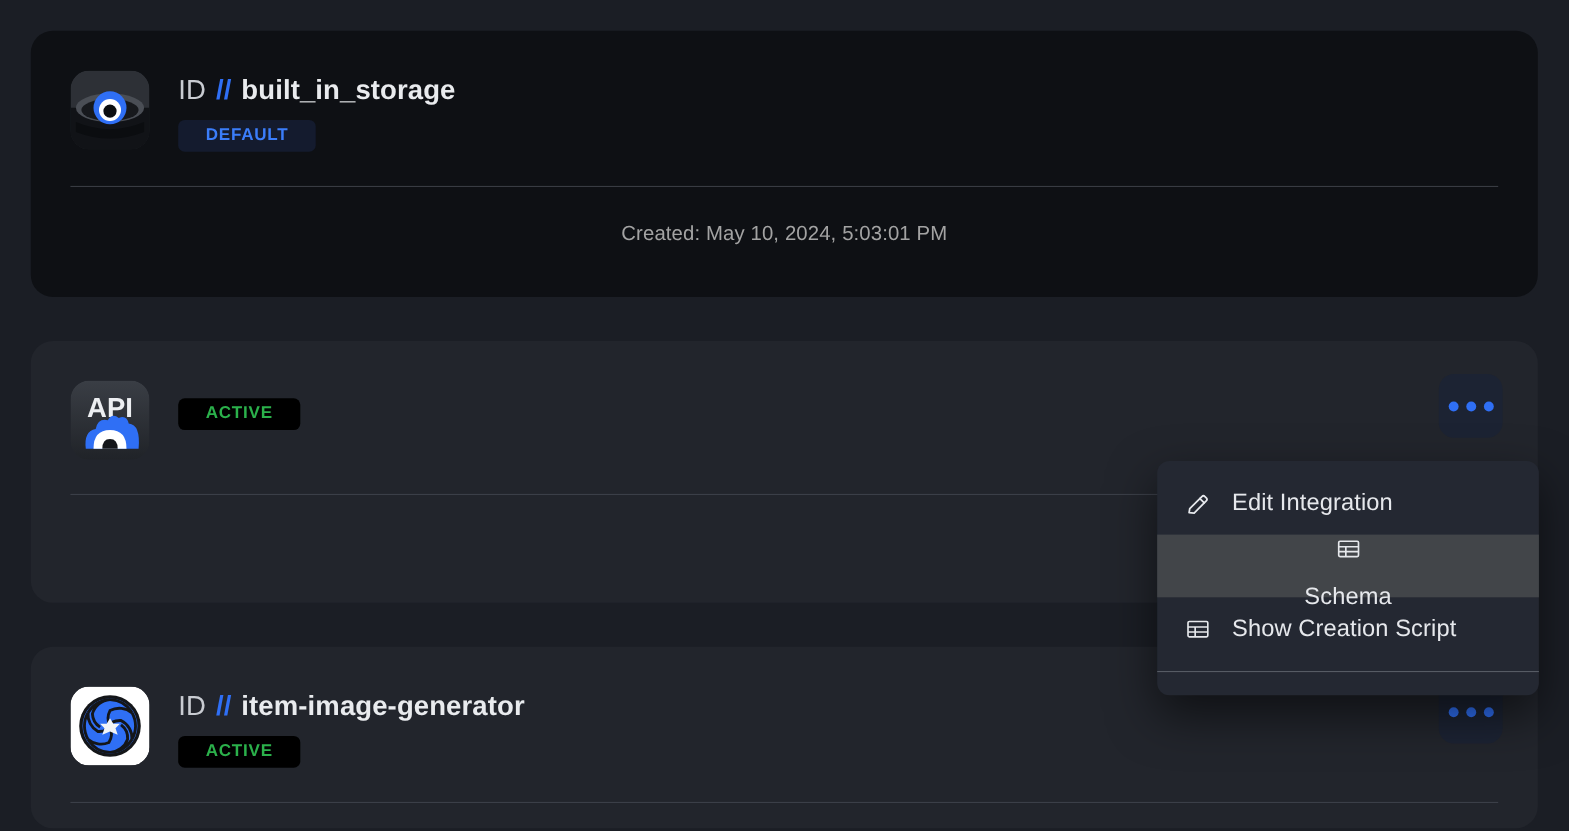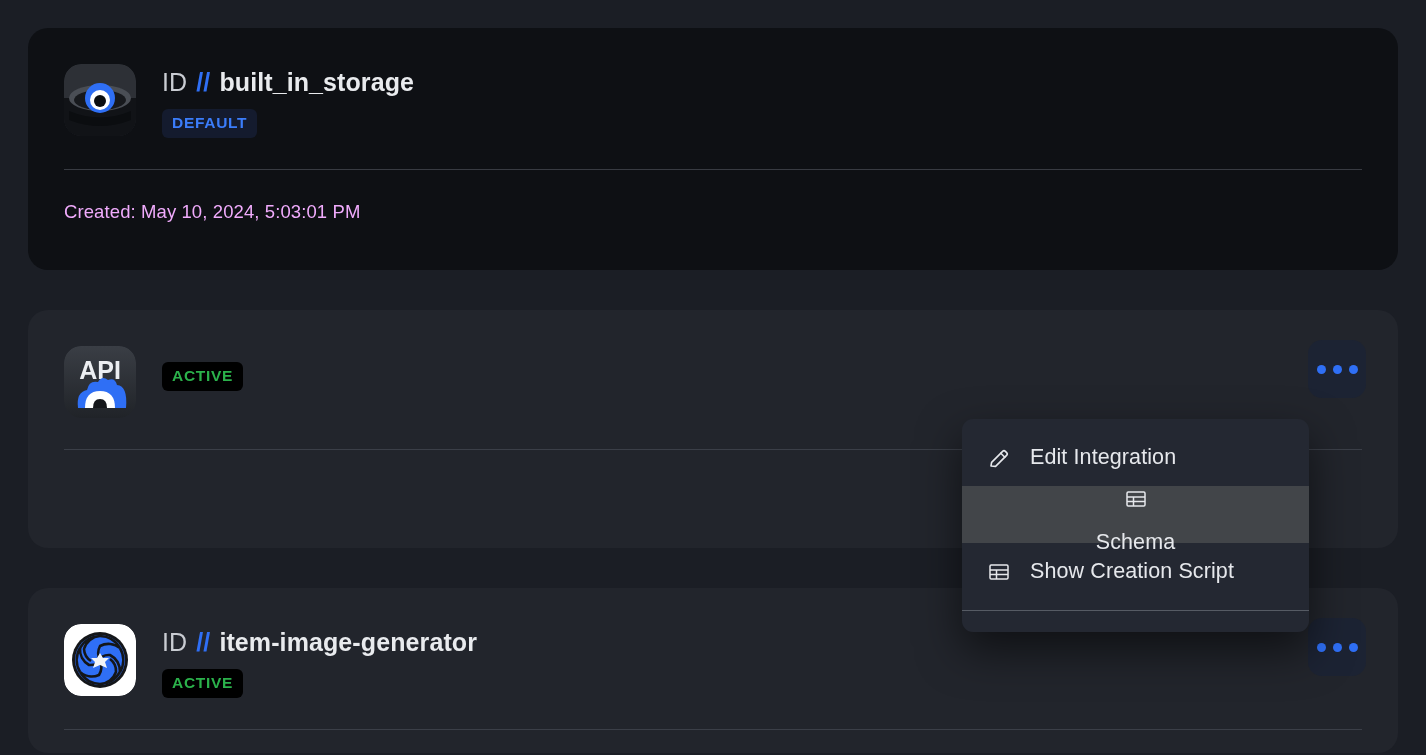--- a/index.html
+++ b/index.html
@@ -61,45 +61,45 @@
     letter-spacing: .1px;
     white-space: nowrap;
   }
   .t-id    { color: #c9ccd2; font-weight: 400; }
   .t-slash { color: #2f6ff5; font-weight: 700; padding: 0 2px; }
   .t-name  { color: #e9ebee; font-weight: 700; }
 
   .badge {
     display: inline-block;
     margin-top: 12px;
-    padding: 5px 10px 6px;
+    padding: 5px 25px 6px;
     border-radius: 6px;
     font-size: 15.5px;
     font-weight: 700;
     letter-spacing: .7px;
   }
   .badge.default { background: #141b2e; color: #3b7dfa; }
   .badge.active  { background: #000000; color: #2bb14b; }
 
   
   .divider {
     height: 1px;
     background: #383b42;
     margin-top: 31px;
   }
   .card.tone-mid .divider,
   .card.tone-mid2 .divider { background: #3b3f48; }
 
   .card-foot {
     display: flex;
-    justify-content: space-between;
+    justify-content: center;
     align-items: center;
     padding-top: 31px;
     font-size: 18.5px;
-    color: #f0abfc;
+    color: #a3a3a3;
     letter-spacing: .1px;
   }
 
   
   .kebab {
     position: absolute;
     right: 32px;
     top: 30px;
     width: 58px;
     height: 58px;
@@ -116,21 +116,21 @@
     width: 9px;
     height: 9px;
     border-radius: 50%;
     background: #2f6ff5;
     display: block;
   }
 
   
   .menu {
     position: absolute;
-    left: 962px;
+    left: 1052px;
     top: 419px;
     width: 347px;
     background: #242832;
     border-radius: 11px;
     padding: 10px 0 12px;
     box-shadow: 0 18px 44px rgba(0,0,0,.55);
     z-index: 40;
   }
   .menu-item {
     display: flex;

